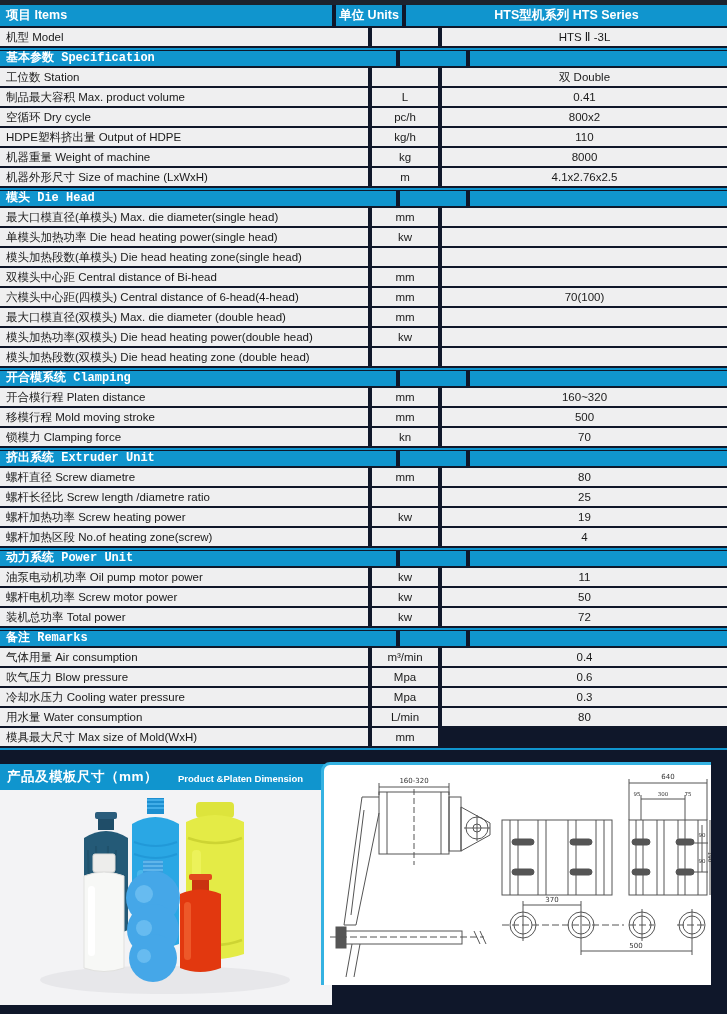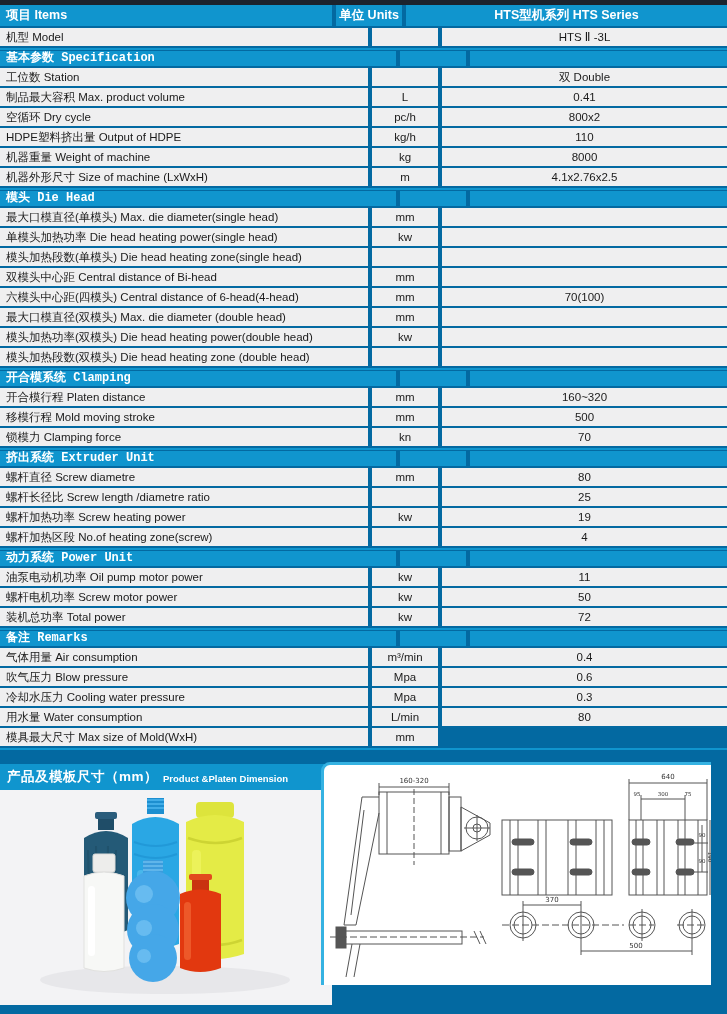--- a/index.html
+++ b/index.html
@@ -1,38 +1,38 @@
 <!DOCTYPE html>
 <html><head>
 <meta charset="utf-8">
 <style>
   html,body{margin:0;padding:0;background:#fff;}
   body{font-family:"Liberation Sans","DejaVu Sans",sans-serif;}
-  #page{position:relative;width:727px;height:1014px;background:#0369a1;overflow:hidden;}
+  #page{position:relative;width:727px;height:1014px;background:#0f172a;overflow:hidden;}
   .topbar{height:5px;background:#1c232e;}
   
   .thead{display:flex;height:21px;margin-bottom:2px;}
   .thead .hc{background:#1095ce;color:#fff;font-weight:bold;font-size:12.5px;line-height:21px;}
   .h1{width:332px;padding-left:6px;box-sizing:border-box;}
   .h2{width:66px;margin-left:4px;text-align:center;}
   .h3{flex:1;margin-left:4px;text-align:center;}
   .row{display:flex;height:18px;margin-bottom:2px;}
   .row .cell{background:#efeff0;color:#1a1a1a;font-size:11.5px;line-height:18px;}
   .row .c1{width:368px;padding-left:6px;box-sizing:border-box;white-space:nowrap;overflow:hidden;}
   .row .c2{width:66px;margin-left:4px;text-align:center;}
   .row .c3{flex:1;margin-left:4px;text-align:center;}
   .secrow{display:flex;height:15px;margin-bottom:2px;}
   .secrow .cell{background:#1095ce;color:#fff;font-weight:bold;font-size:12px;line-height:15px;}
   .secrow .c1{width:396px;padding-left:6px;box-sizing:border-box;white-space:nowrap;font-family:Liberation Mono, monospace;}
   .secrow .c2{width:66px;margin-left:4px;}
   .secrow .c3{flex:1;margin-left:4px;}
   .sep{height:2px;background:#1095ce;margin-bottom:1px;}
   
   .product-header{position:absolute;left:0;top:764px;width:332px;height:26px;background:#1095ce;color:#fff;
-    display:flex;align-items:center;padding-left:7px;box-sizing:border-box;}
+    display:flex;align-items:center;padding-left:7px;box-sizing:border-box;gap:15px;}
   .product-header .zh{font-weight:bold;font-size:13.5px;letter-spacing:0.5px;}
   .product-header .en{font-weight:bold;font-size:9.5px;margin-left:5px;margin-top:2px;}
   .photo{position:absolute;left:0;top:790px;width:332px;height:215px;background:#f3f3f5;}
   .draw-panel{position:absolute;left:321px;top:762px;width:390px;height:223px;background:#fff;
     border-left:3px solid #35b2e2;border-top:3px solid #35b2e2;border-top-left-radius:9px;box-sizing:border-box;}
   .note{position:absolute;left:437px;top:988px;width:290px;height:24px;background:#1095ce;color:#fff;
     padding:2px 6px;box-sizing:border-box;margin-top:40px;}
   .note .n1{font-size:8px;font-weight:bold;line-height:10px;white-space:nowrap;}
   .note .n2{font-size:6.6px;line-height:9px;white-space:nowrap;}
   svg text{font-family:"DejaVu Sans","Liberation Sans",sans-serif;}

